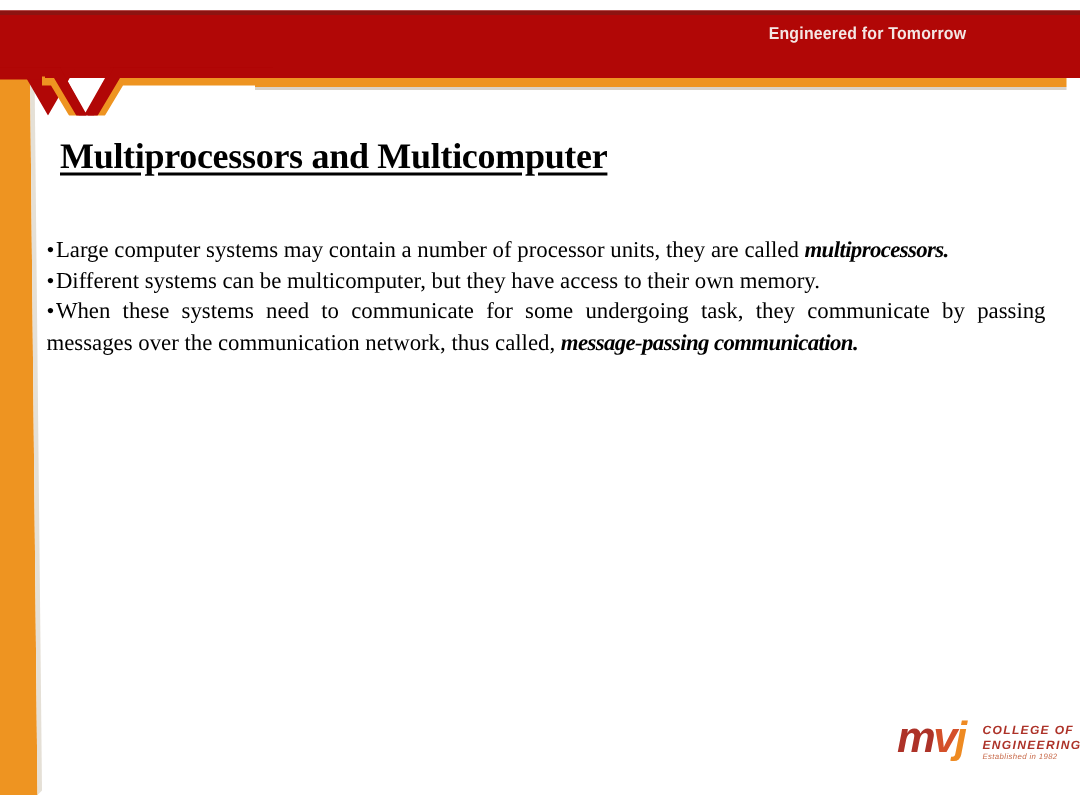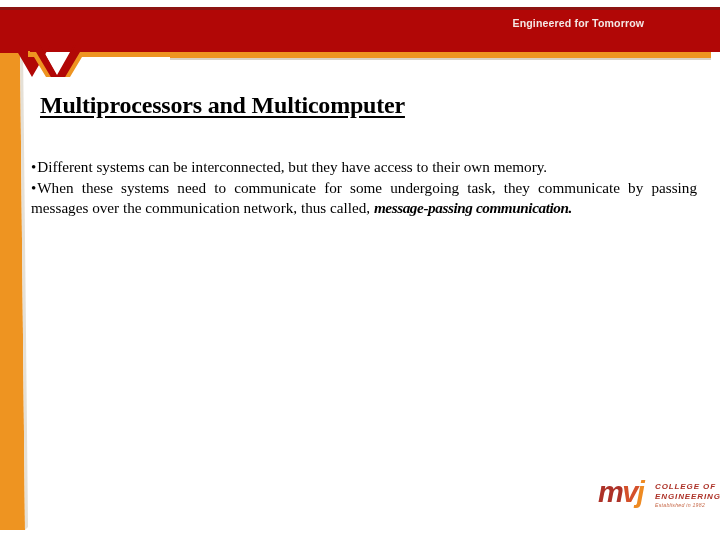--- a/index.html
+++ b/index.html
@@ -196,21 +196,22 @@
   <div class="tagline">Engineered for Tomorrow</div>
 
   <svg class="left-bar" viewBox="0 0 30 484" preserveAspectRatio="none">
     <polygon points="0,0 20,0 25,484 0,484" fill="#ee9421"></polygon>
     <polygon points="20,0 23,0 28,481 25,484" fill="#e5e0d6"></polygon>
   </svg>
 
   <div class="slide-title">Multiprocessors and Multicomputer</div>
 
   <div class="body-block">
-      <p class="bullet-para"><span class="bullet-dot">•</span><span>Different systems can be interconnected, but they have access to their own memory.</span></p>
+      <p class="bullet-para justify"><span class="bullet-dot">•</span><span>Large computer systems may contain a number of processor units, they are called </span><span class="bi">multiprocessors.</span></p>
+      <p class="bullet-para"><span class="bullet-dot">•</span><span>Different systems can be multicomputer, but they have access to their own memory.</span></p>
       <p class="bullet-para justify"><span class="bullet-dot">•</span><span>When these systems need to communicate for some undergoing task, they communicate by passing messages over the communication network, thus called, </span><span class="bi">message-passing communication.</span></p>
     </div>
 
   <div class="logo">
     <div class="logo-mark">
       <span class="logo-m">m</span><span class="logo-v">v</span><span class="logo-j">j</span>
     </div>
     <div class="logo-text">
       <div class="logo-l1">COLLEGE OF</div>
       <div class="logo-l2">ENGINEERING</div>

